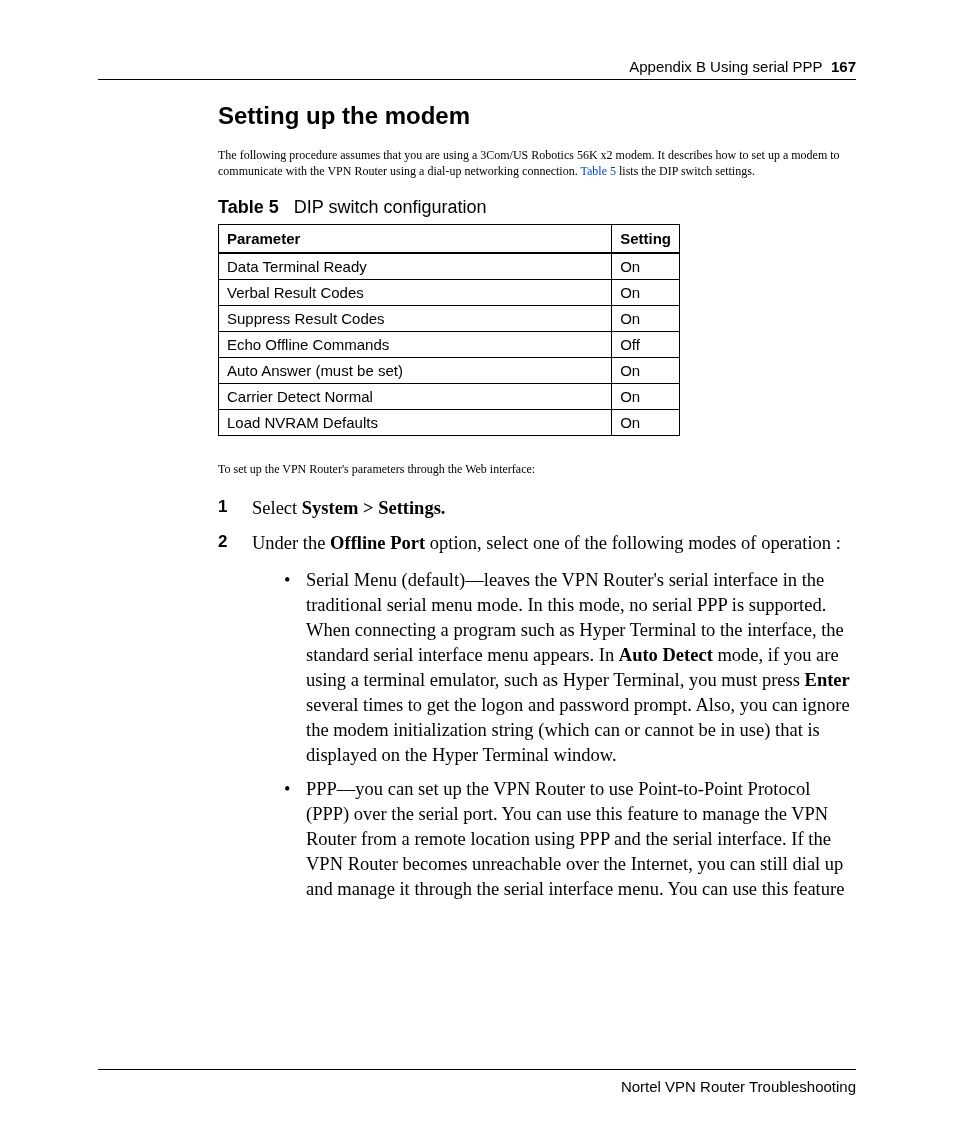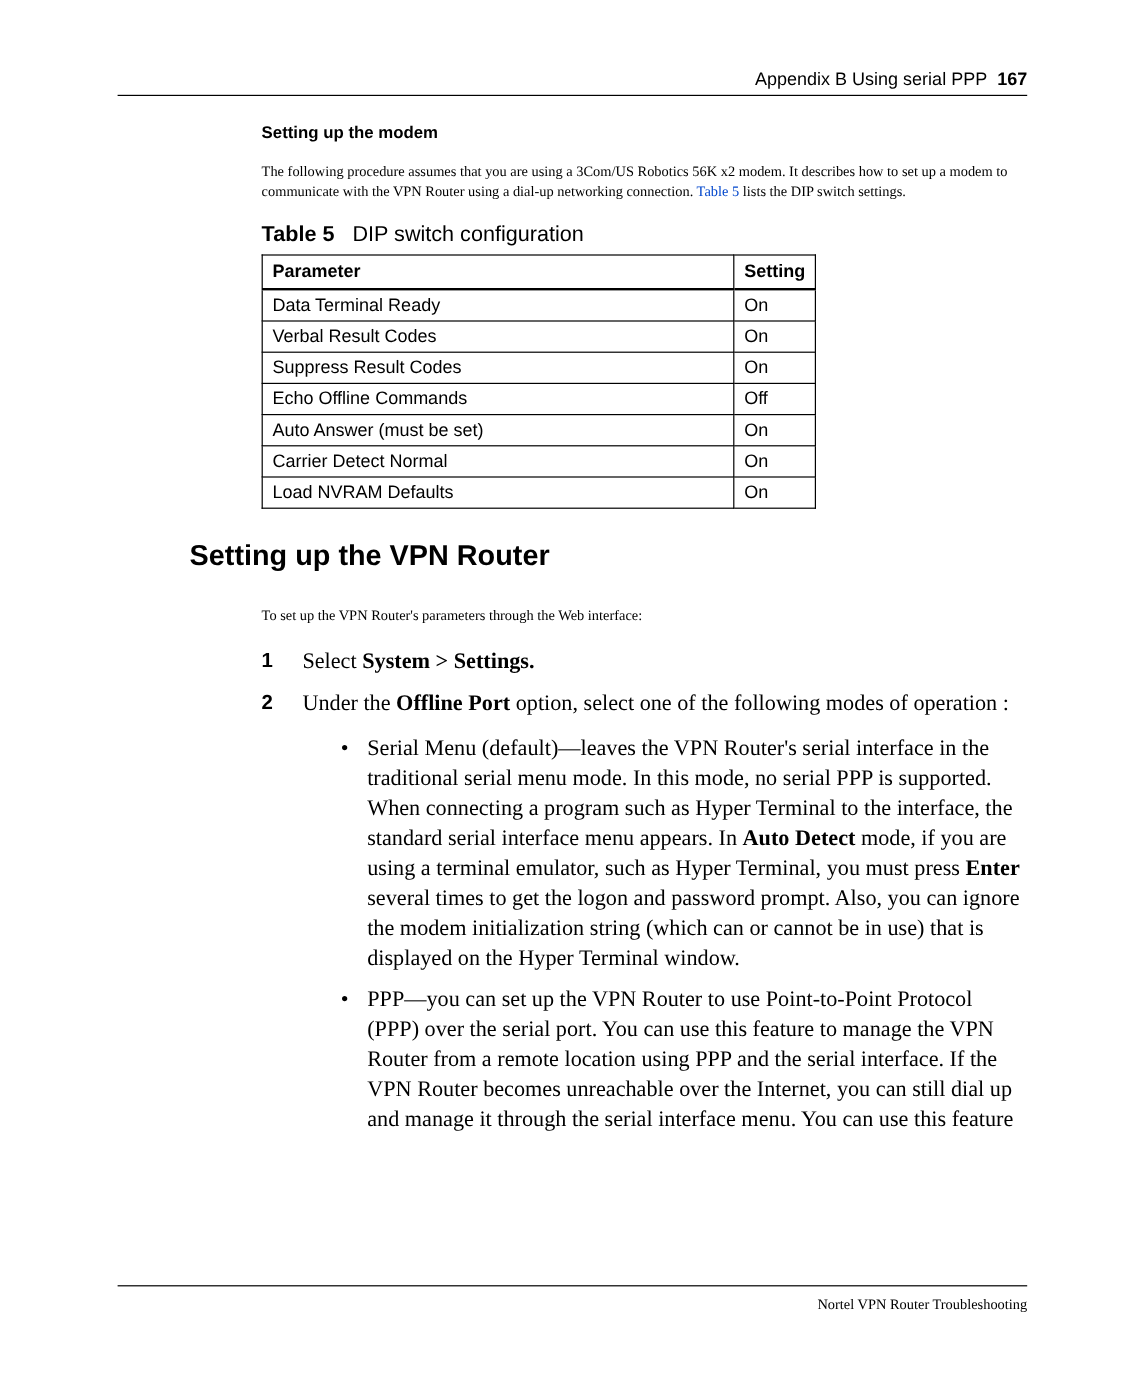--- a/index.html
+++ b/index.html
@@ -31,21 +31,21 @@
     border: none;
     border-top: 1px solid #000;
     margin: 0;
   }
   .content {
     padding-left: 120px;
     padding-right: 0;
   }
   h3.subhead {
     font-family: Helvetica, Arial, sans-serif;
-    font-size: 14px;
+    font-size: 24px;
     font-weight: bold;
     margin: 22px 0 18px 0;
   }
   p.body {
     font-size: 12px;
     line-height: 1.3;
     margin: 0 0 18px 0;
   }
   .xref { color: #0046cc; }
   .table-title {
@@ -118,22 +118,22 @@
     top: 0;
   }
   .b { font-weight: bold; }
   .footer {
     position: absolute;
     left: 98px;
     right: 98px;
     bottom: 50px;
   }
   .footer-text {
-    font-family: Liberation Serif, serif;
-    font-size: 12px;
+    font-family: Liberation Sans, sans-serif;
+    font-size: 15px;
     text-align: right;
     margin-top: 8px;
   }
 </style>
 </head>
 <body>
 
 <div class="page">
 
   <div class="running-header">
@@ -186,21 +186,20 @@
             <td>Carrier Detect Normal</td>
             <td>On</td>
           </tr>
         <tr>
             <td>Load NVRAM Defaults</td>
             <td>On</td>
           </tr>
       </tbody>
     </table>
 
-    <h2 class="section-head">Setting up the VPN Router</h2>
 
     <p class="body">To set up the VPN Router's parameters through the Web interface:</p>
 
     <ol class="steps">
       <li>
         <span class="num">1</span>
         <span>Select </span><span class="b">System &gt; Settings.</span>
       </li>
       <li>
         <span class="num">2</span>

